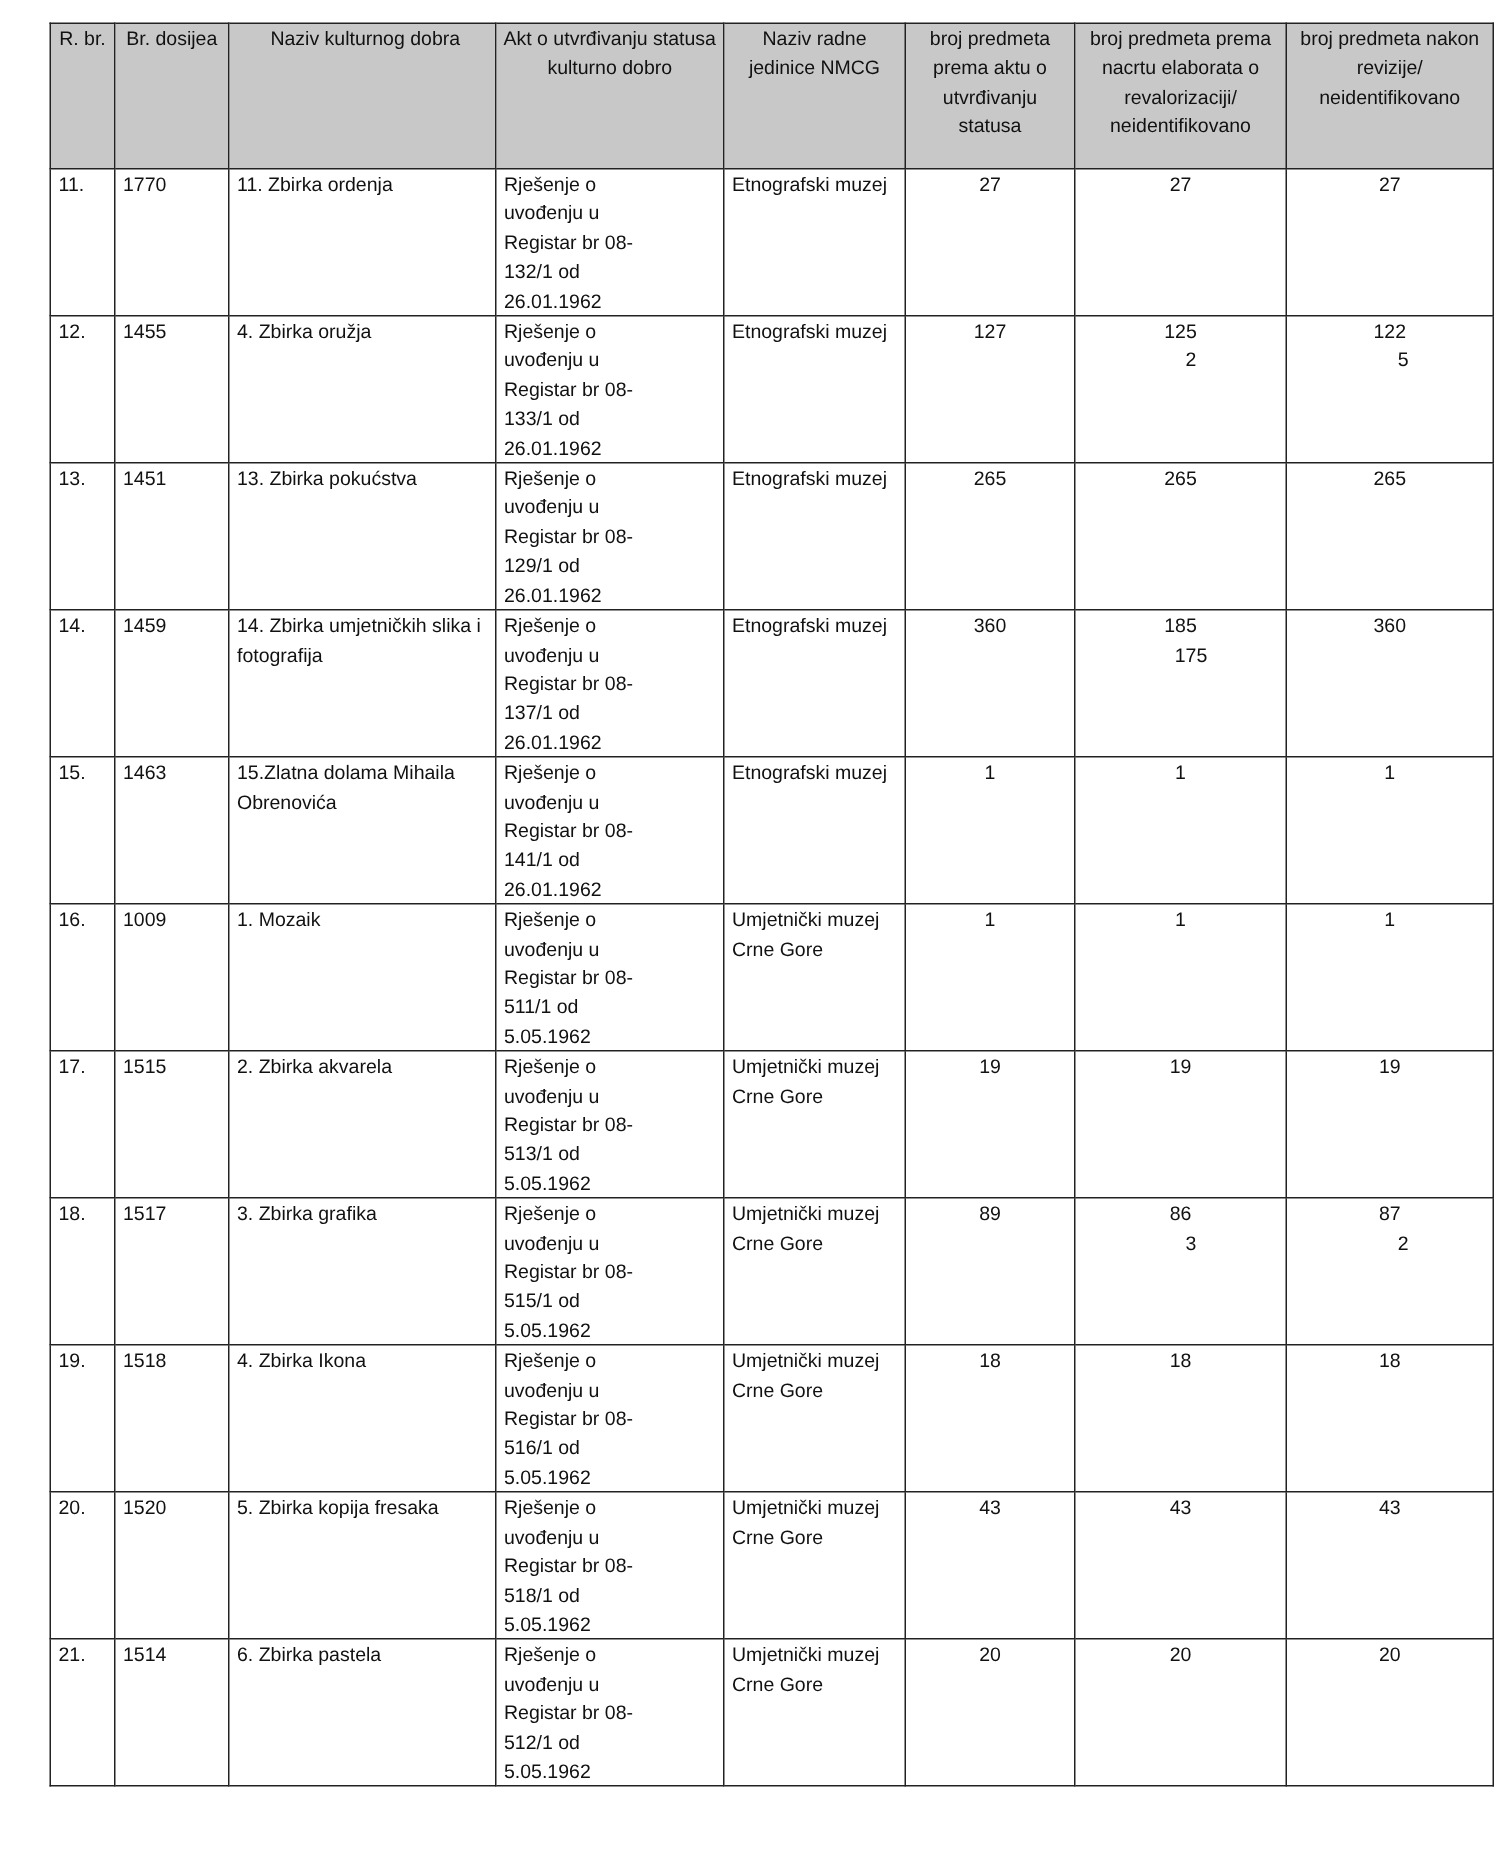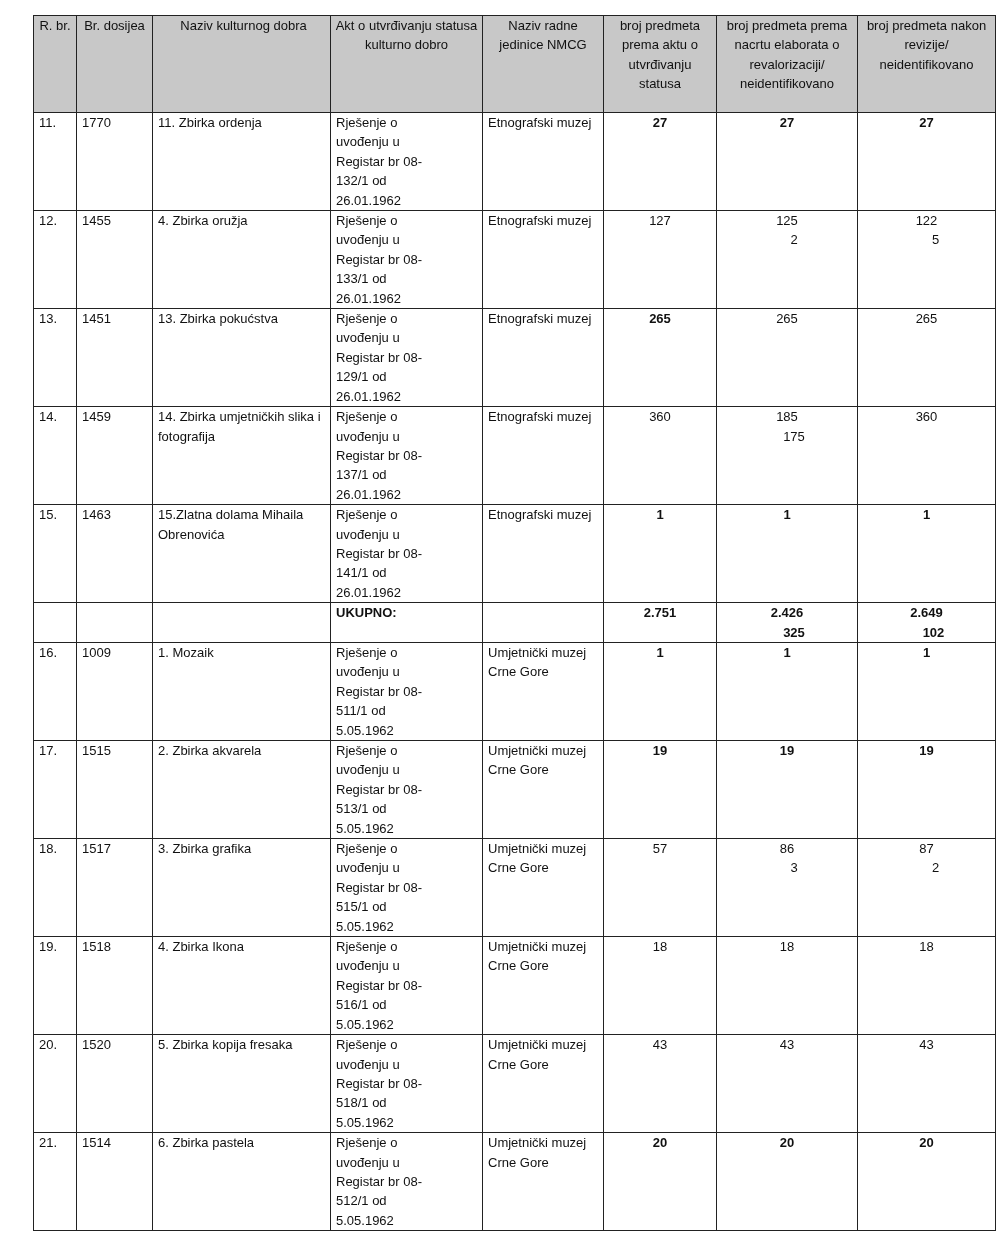--- a/index.html
+++ b/index.html
@@ -36,21 +36,21 @@
     text-align: center;
     height: 96px;
     padding: 0 3px;
   }
   table.reg thead th.left { text-align: center; padding-left: 7px; }
   td.num { text-align: center; }
   td.akt { padding-left: 0; padding-right: 2px; }
   td.akt.indent { padding-left: 5px; }
   tr.data td { height: 96px; }
   tr.total td { height: 38px; }
-  .bold { font-weight: bold; }
+  .bold { font-weight: normal; }
   .stack span { display: block; }
   .stack .sub { padding-left: 14px; }
   .stack .sub2 { padding-left: 18px; }
 </style>
 </head>
 <body>
 
 <table class="reg">
   <colgroup>
     <col style="width:43px">
@@ -178,36 +178,20 @@
         <td class="num bold">1</td>
         <td class="num stack bold">
           <span>1</span>
           <span class="sub"></span>
         </td>
         <td class="num stack bold">
           <span>1</span>
           <span class="sub2"></span>
         </td>
       </tr>
-      <tr class="total">
-        <td></td>
-        <td></td>
-        <td></td>
-        <td class="akt bold">UKUPNO:</td>
-        <td></td>
-        <td class="num bold">2.751</td>
-        <td class="num stack bold">
-          <span>2.426</span>
-          <span class="sub">325</span>
-        </td>
-        <td class="num stack bold">
-          <span>2.649</span>
-          <span class="sub">102</span>
-        </td>
-      </tr>
       <tr class="data">
         <td>16.</td>
         <td>1009</td>
         <td>1. Mozaik</td>
         <td class="akt indent">
           <div>Rješenje o</div>
           <div>uvođenju u</div>
           <div>Registar br 08-</div>
           <div>511/1 od</div>
           <div>5.05.1962</div>
@@ -250,21 +234,21 @@
         <td>1517</td>
         <td>3. Zbirka grafika</td>
         <td class="akt indent">
           <div>Rješenje o</div>
           <div>uvođenju u</div>
           <div>Registar br 08-</div>
           <div>515/1 od</div>
           <div>5.05.1962</div>
         </td>
         <td>Umjetnički muzej Crne Gore</td>
-        <td class="num">57</td>
+        <td class="num">89</td>
         <td class="num stack">
           <span>86</span>
           <span class="sub">3</span>
         </td>
         <td class="num stack">
           <span>87</span>
           <span class="sub2">2</span>
         </td>
       </tr>
       <tr class="data">

